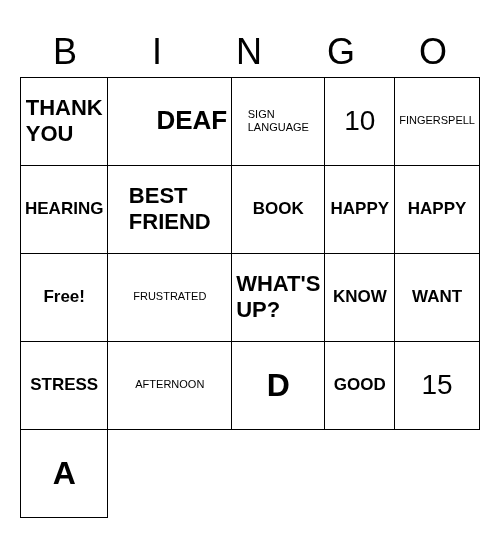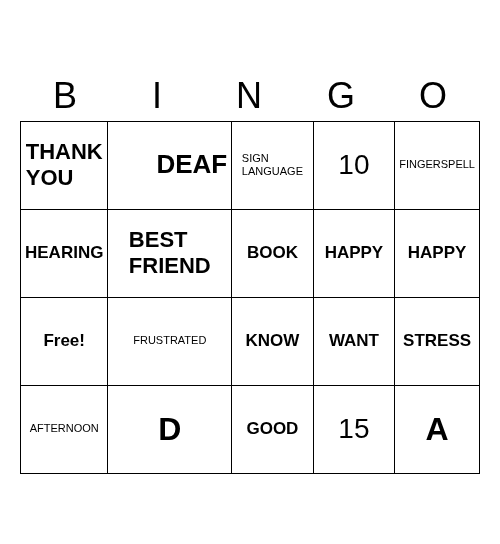--- a/index.html
+++ b/index.html
@@ -95,20 +95,23 @@
       <div class="bingo-cell">
         <span class="bingo-cell-text size-md">HAPPY</span>
       </div>
       <div class="bingo-cell">
         <span class="bingo-cell-text size-free">Free!</span>
       </div>
       <div class="bingo-cell">
         <span class="bingo-cell-text size-sm">FRUSTRATED</span>
       </div>
       <div class="bingo-cell">
+        <span class="bingo-cell-text size-xl">WHAT'S<br>UP?</span>
+      </div>
+      <div class="bingo-cell">
         <span class="bingo-cell-text size-md">KNOW</span>
       </div>
       <div class="bingo-cell">
         <span class="bingo-cell-text size-md">WANT</span>
       </div>
       <div class="bingo-cell">
         <span class="bingo-cell-text size-md">STRESS</span>
       </div>
       <div class="bingo-cell">
         <span class="bingo-cell-text size-sm">AFTERNOON</span>

